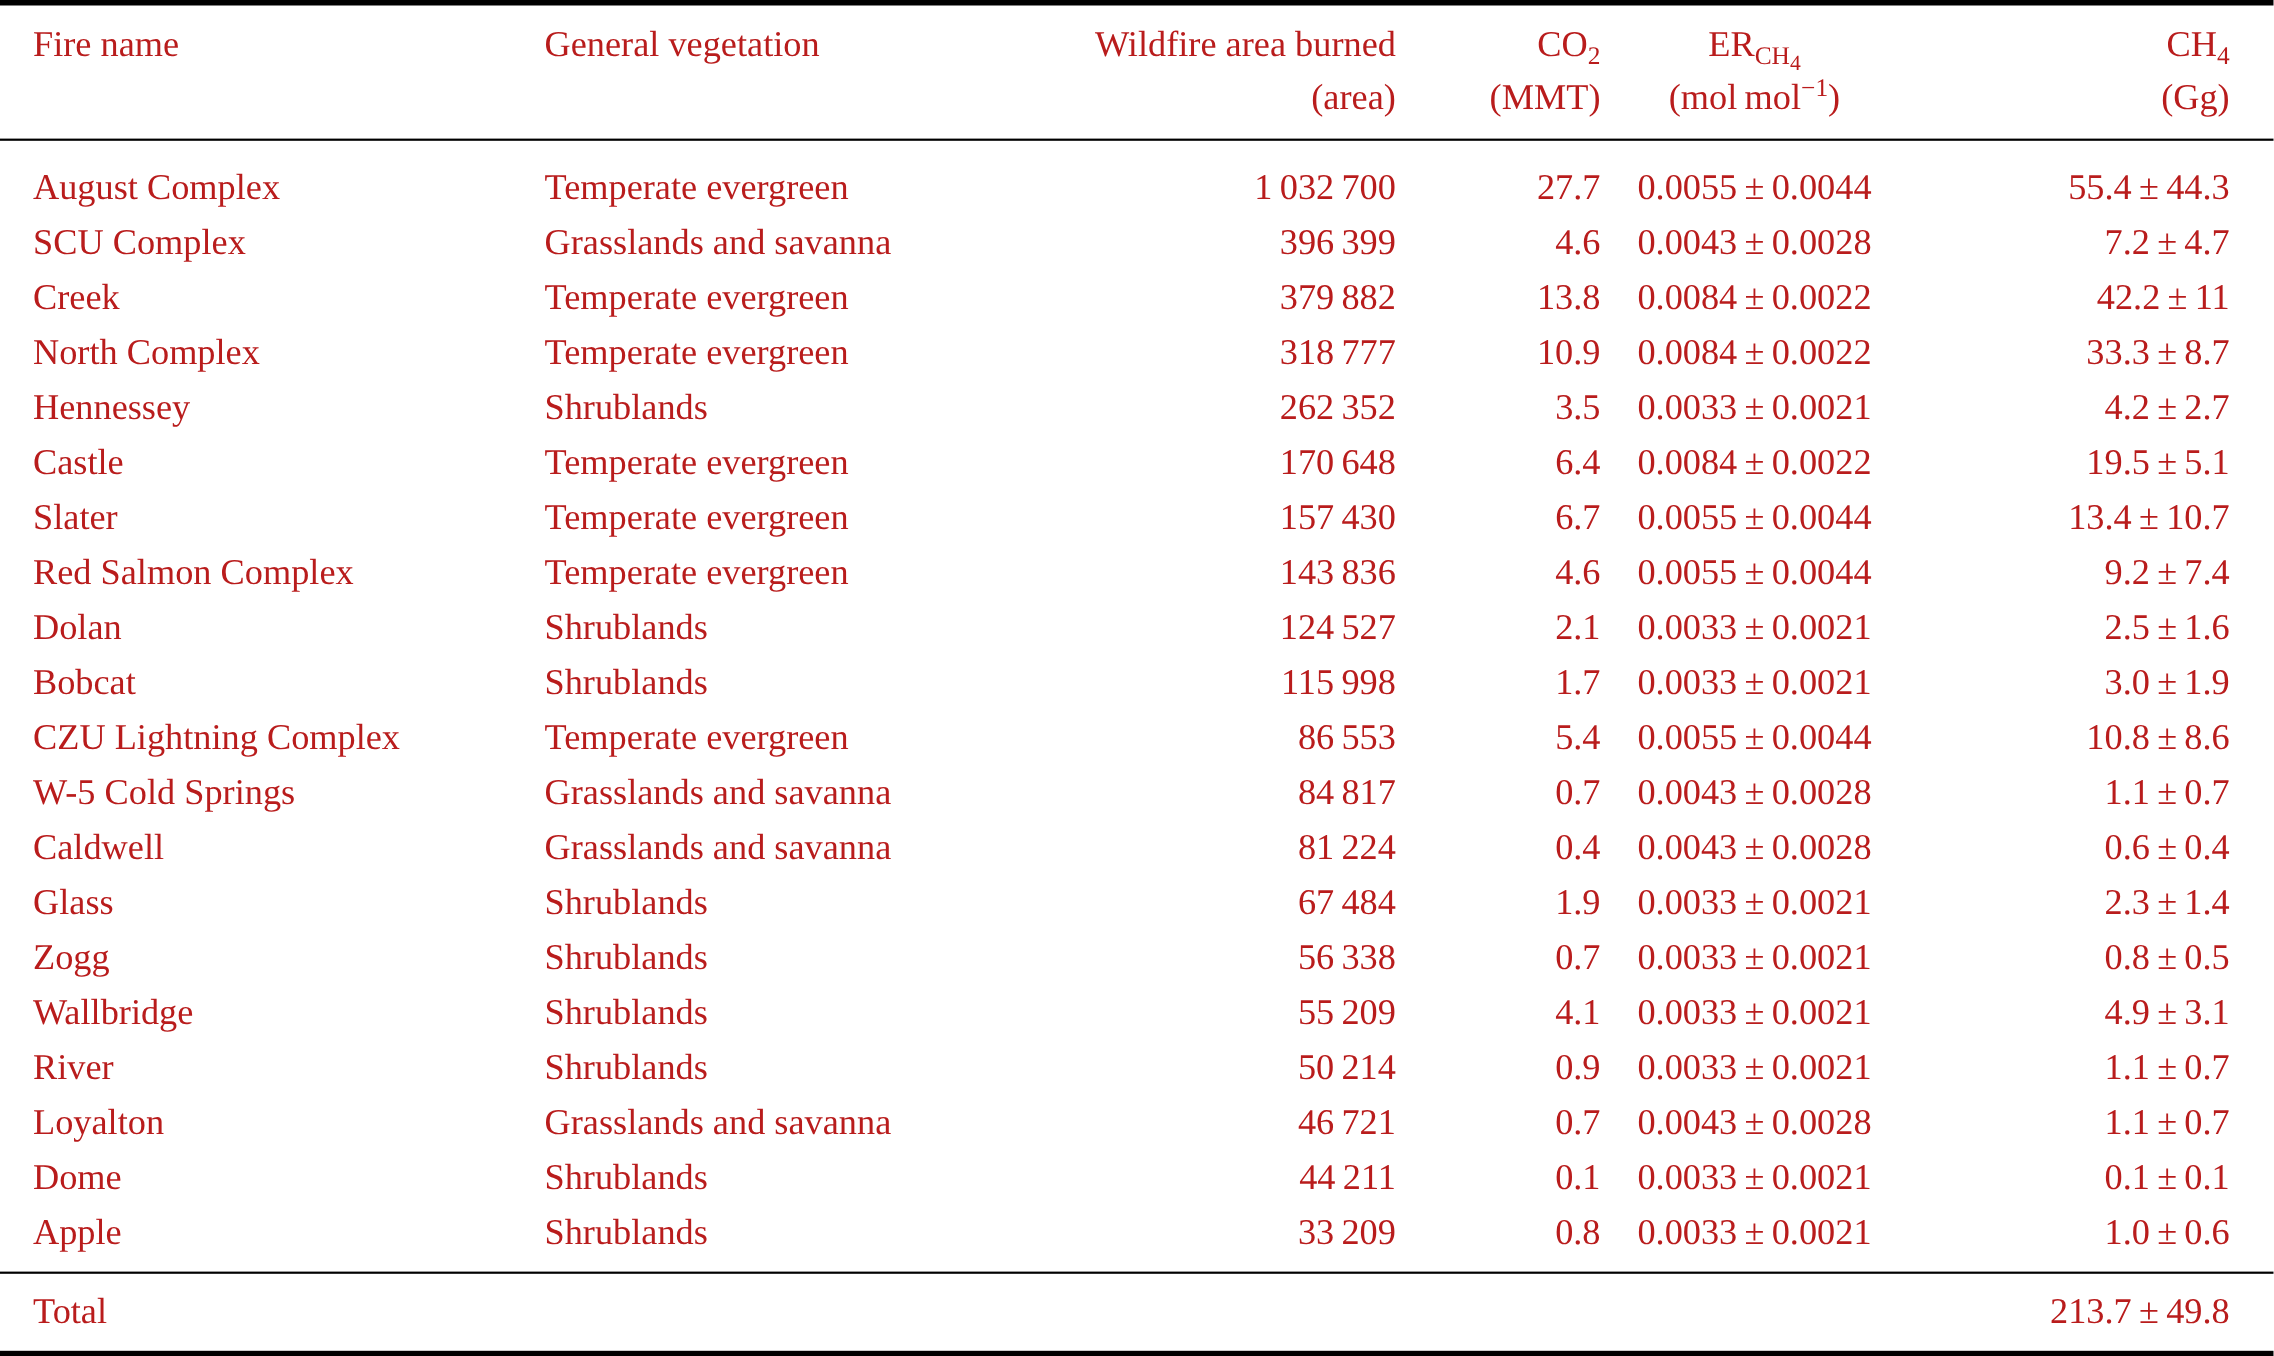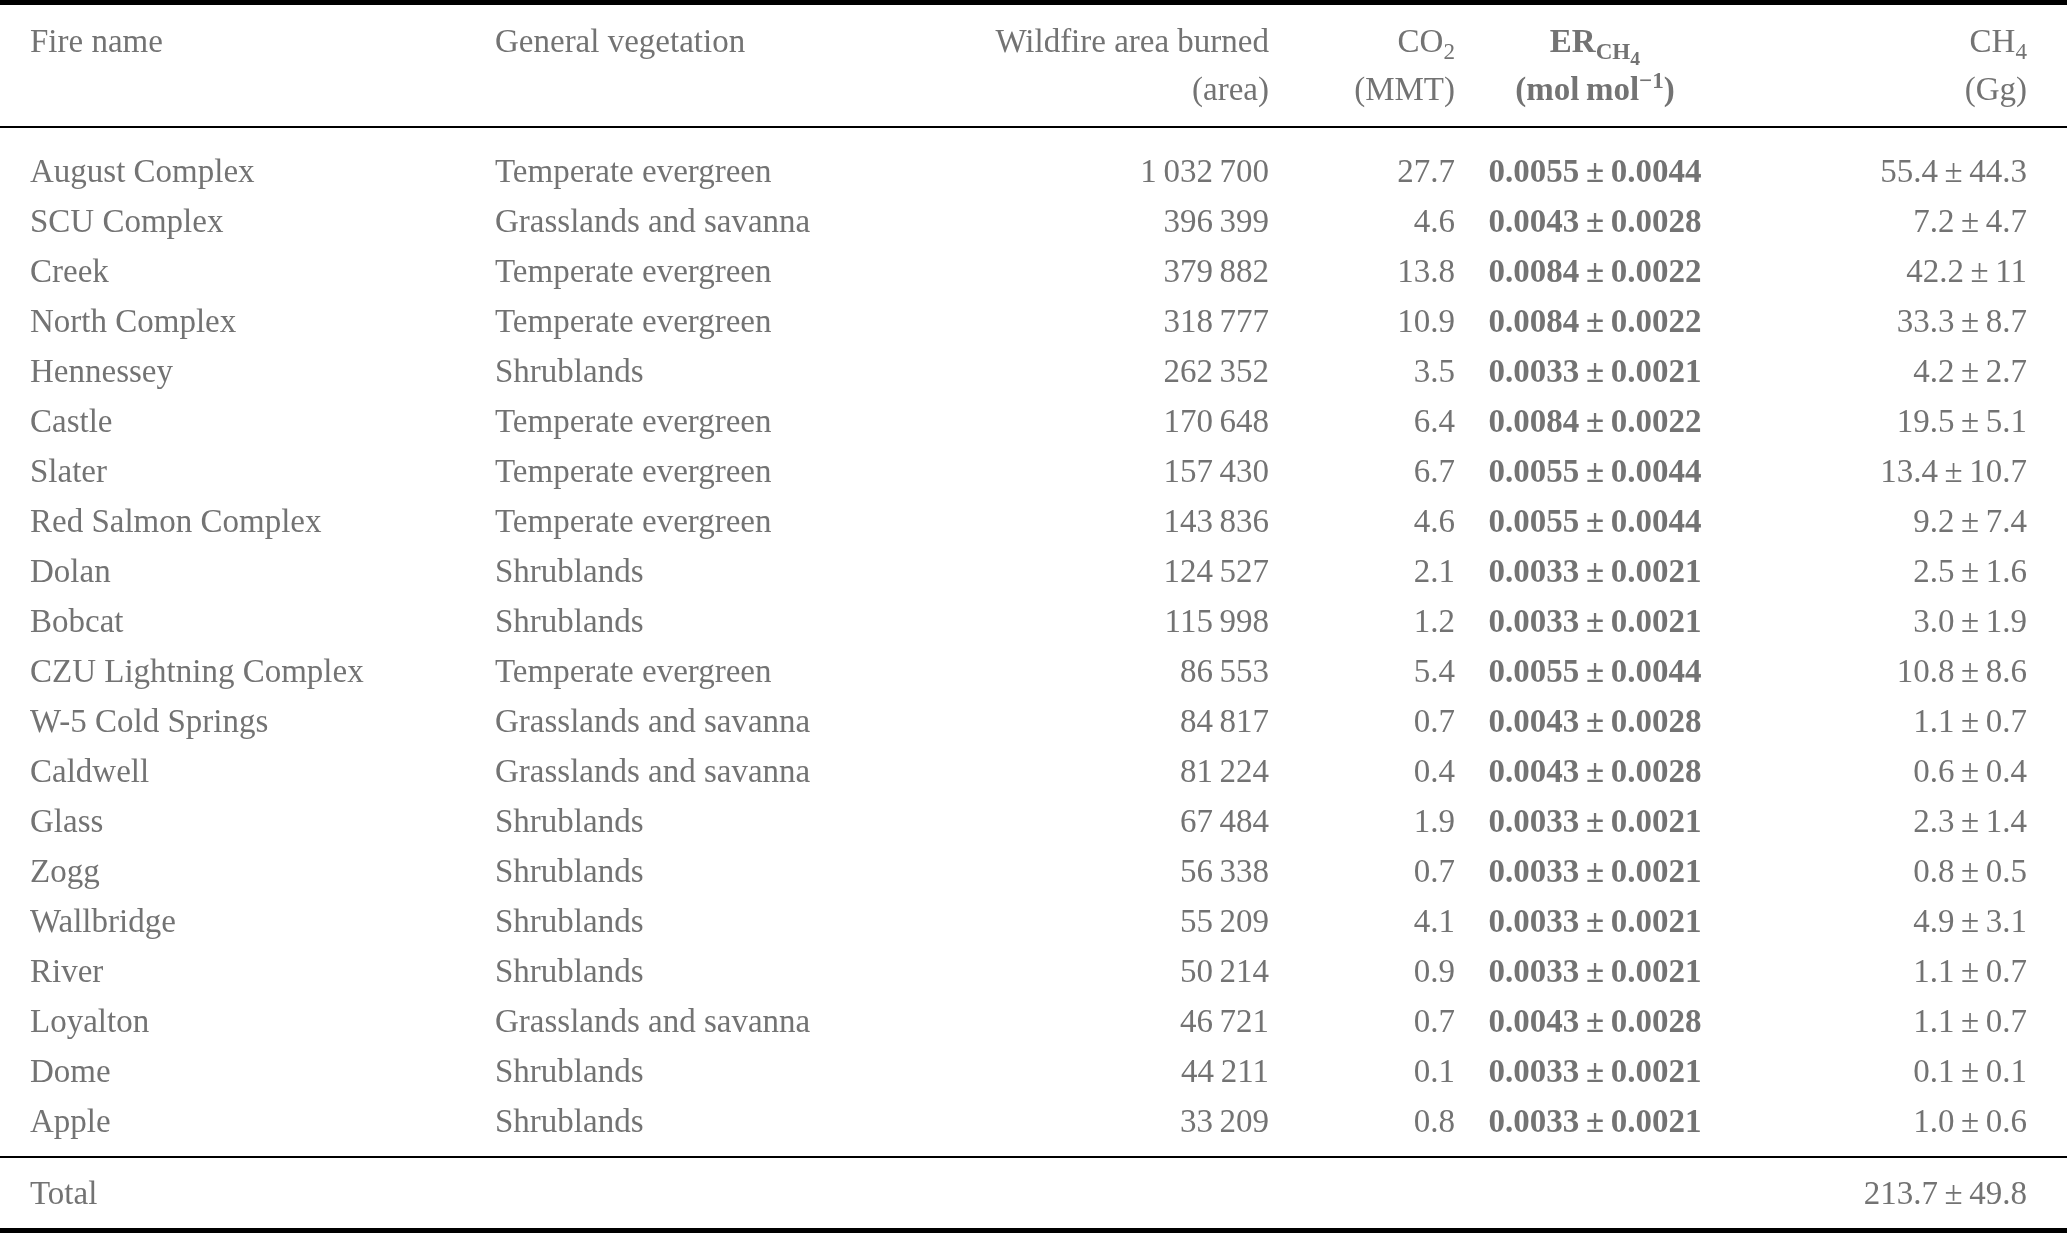--- a/index.html
+++ b/index.html
@@ -7,21 +7,21 @@
     padding: 0;
     background: #ffffff;
     width: 2067px;
     height: 1233px;
     overflow: hidden;
   }
   table.paper-table {
     border-collapse: collapse;
     table-layout: fixed;
     width: 2067px;
-    color: #737373;
+    color: #b91c1c;
     font-family: "Liberation Serif", "DejaVu Serif", serif;
     font-size: 33px;
     border-top: 5px solid #000000;
     border-bottom: 5px solid #000000;
   }
   thead th {
     font-weight: normal;
     vertical-align: top;
     padding-top: 12px;
     padding-bottom: 13px;
@@ -42,21 +42,21 @@
     border-top: 2px solid #000000;
     height: 70px;
     line-height: 70px;
     white-space: nowrap;
     padding-top: 0;
     padding-bottom: 0;
     margin-left: 12px;
   }
   .al { text-align: left; }
   .ar { text-align: right; }
-  .ac { text-align: center; font-weight: bold; }
+  .ac { text-align: center; }
   .pad-l30 { padding-left: 30px; }
   .pad-l25 { padding-left: 25px; }
   .pad-r15 { padding-right: 15px; }
   .pad-r22 { padding-right: 40px; }
   sub, sup { line-height: 0; }
   sub.sb { font-size: 0.7em; vertical-align: -0.32em; }
   sub.sb sub.sb2 { font-size: 0.85em; vertical-align: -0.3em; }
   sup.sp { font-size: 0.7em; vertical-align: 0.52em; }
 </style>
 </head>
@@ -169,21 +169,21 @@
     <td class="al pad-l25">Shrublands</td>
     <td class="ar">124 527</td>
     <td class="ar pad-r15">2.1</td>
     <td class="ac">0.0033 ± 0.0021</td>
     <td class="ar pad-r22">2.5 ± 1.6</td>
   </tr>
       <tr>
     <td class="al pad-l30">Bobcat</td>
     <td class="al pad-l25">Shrublands</td>
     <td class="ar">115 998</td>
-    <td class="ar pad-r15">1.2</td>
+    <td class="ar pad-r15">1.7</td>
     <td class="ac">0.0033 ± 0.0021</td>
     <td class="ar pad-r22">3.0 ± 1.9</td>
   </tr>
       <tr>
     <td class="al pad-l30">CZU Lightning Complex</td>
     <td class="al pad-l25">Temperate evergreen</td>
     <td class="ar">86 553</td>
     <td class="ar pad-r15">5.4</td>
     <td class="ac">0.0055 ± 0.0044</td>
     <td class="ar pad-r22">10.8 ± 8.6</td>

